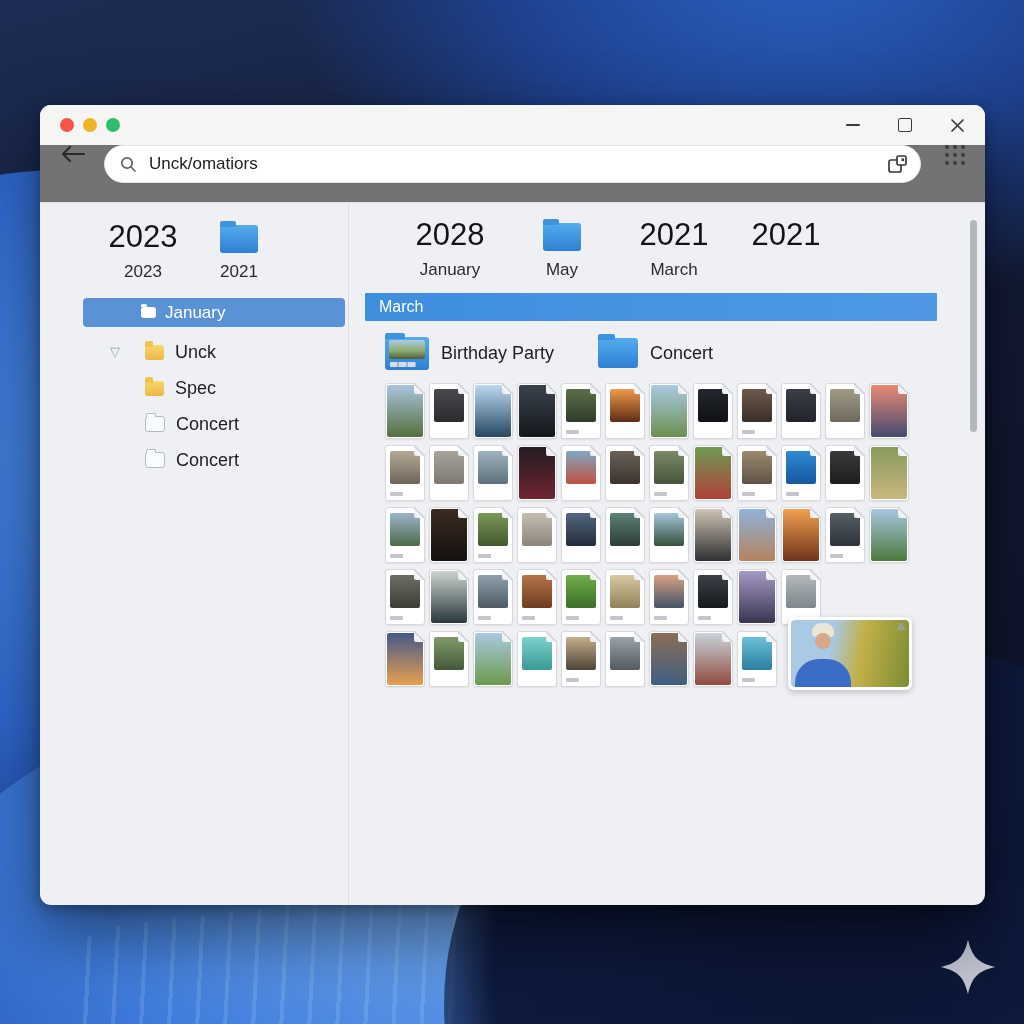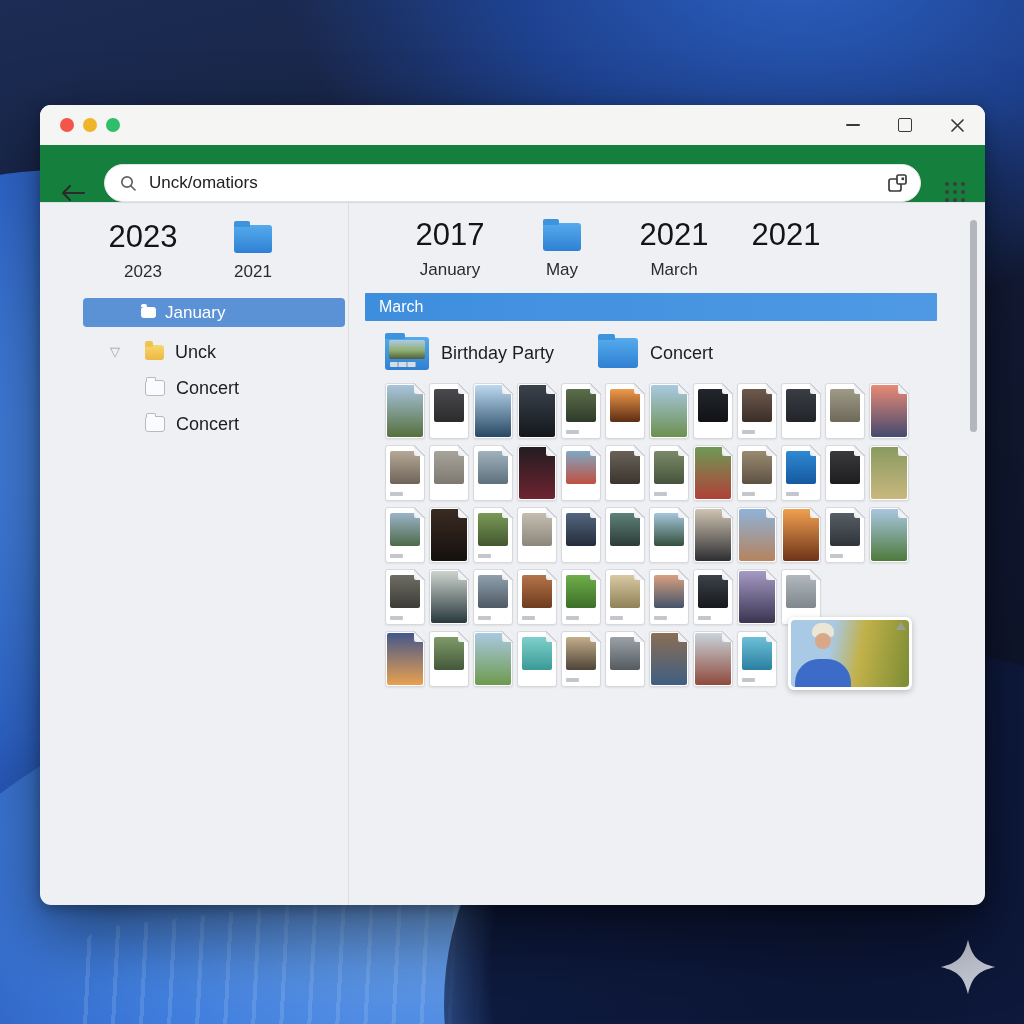--- a/index.html
+++ b/index.html
@@ -25,35 +25,35 @@
     background:#eff0f3;border-radius:11px;overflow:hidden;
     box-shadow:0 30px 70px rgba(0,0,0,.5), 0 4px 14px rgba(0,0,0,.3);}
   .titlebar{position:relative;height:40px;background:#f5f5f4;}
   .traffic{position:absolute;left:20px;top:13px;display:flex;gap:9px;}
   .dot{width:14px;height:14px;border-radius:50%;}
   .winctl{position:absolute;right:18px;top:0;height:40px;display:flex;align-items:center;gap:32px;}
   .ctl{width:20px;height:20px;display:flex;align-items:center;justify-content:center;cursor:default;}
   .ctl-min i{display:block;width:14px;height:2px;background:#3a3a3c;border-radius:1px;}
   .ctl-max i{display:block;width:12px;height:12px;border:1.7px solid #3a3a3c;border-radius:2px;}
   
-  .toolbar{display:flex;align-items:flex-end;height:57px;padding:0 20px;background:#15803d;
+  .toolbar{display:flex;align-items:flex-start;height:57px;padding:0 20px;background:#737373;
     border-bottom:1px solid #e0e1e4;}
   .searchbar{flex:1;display:flex;align-items:center;height:36px;margin:0 24px 0 18px;padding:0 12px 0 14px;
     background:#fff;border:1px solid #e3e4e7;border-radius:19px;box-shadow:0 1px 2px rgba(0,0,0,.05);}
   .searchbar input{flex:1;border:none;outline:none;font:17px "Liberation Sans","DejaVu Sans",sans-serif;
     color:#202124;background:transparent;margin-left:10px;}
   .appsgrid{display:grid;grid-template-columns:repeat(3,4px);grid-gap:4px;}
   .appsgrid i{width:4px;height:4px;border-radius:50%;background:#3c3c3e;}
   
   .wbody{display:flex;height:702px;}
   .sidebar{width:308px;border-right:1px solid #dcdee2;padding-top:14px;position:relative;}
   .content{flex:1;position:relative;}
   .win-scrollbar{position:absolute;right:8px;top:115px;width:7px;height:212px;border-radius:4px;background:#b3b6bd;}
   
-  .sb-groups{display:flex;gap:24px;padding-left:60px;}
+  .sb-groups{display:flex;gap:10px;padding-left:60px;}
   .year-row{position:absolute;left:45px;top:12px;display:flex;}
   .cluster-item{width:112px;display:flex;flex-direction:column;align-items:center;}
   .sb-groups .cluster-item{width:86px;}
   .cluster-big{font-size:31px;color:#131416;height:40px;line-height:40px;}
   .cluster-label{font-size:17px;color:#2a2b2e;margin-top:5px;height:22px;}
   
   .fld{position:relative;display:inline-block;border-radius:3px;}
   .fld::before{content:'';position:absolute;left:0;top:-4px;width:42%;height:6px;border-radius:2px 2px 1px 0;background:inherit;}
   .fld-blue{background:linear-gradient(180deg,#55abec,#2f80d3);}
   .fld-blue::before{background:#3e93dd;}
@@ -196,34 +196,38 @@
           <span class="fld fld-white"></span>
           <span>January</span>
         </div>
         <div class="tree">
             <div class="tree-row">
               <span class="disclosure">▽</span>
               <span class="fld fld-yellow"></span>
               <span class="tree-label">Unck</span>
             </div>
             <div class="tree-row">
-              <span class="fld fld-grayx"></span>
-              <span class="tree-label">Concert</span>
+              <span class="fld fld-yellow"></span>
+              <span class="tree-label">Spec</span>
             </div>
             <div class="tree-row">
               <span class="fld fld-grayx"></span>
               <span class="tree-label">Concert</span>
             </div>
+            <div class="tree-row">
+              <span class="fld fld-grayx"></span>
+              <span class="tree-label">Concert</span>
+            </div>
           </div>
       </div>
 
       <div class="content">
         <div class="year-row">
             <div class="cluster-item">
-              <div class="cluster-big">2017</div>
+              <div class="cluster-big">2028</div>
               <div class="cluster-label">January</div>
             </div>
             <div class="cluster-item">
               <span class="fld fld-blue fld-lg"></span>
               <div class="cluster-label">May</div>
             </div>
             <div class="cluster-item">
               <div class="cluster-big">2021</div>
               <div class="cluster-label">March</div>
             </div>

